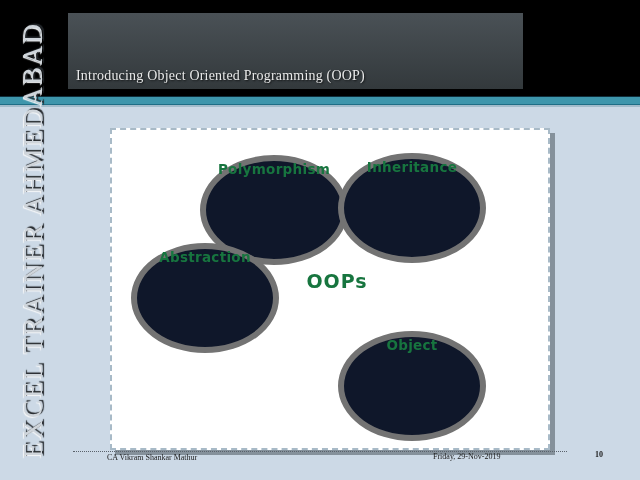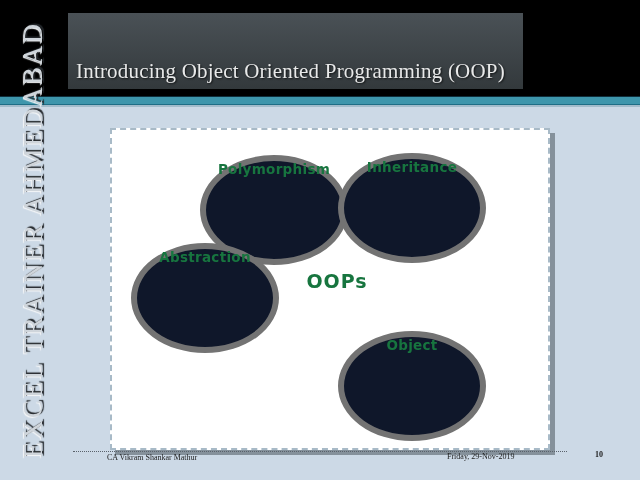--- a/index.html
+++ b/index.html
@@ -9,21 +9,21 @@
   }
   
   .black-header{position:absolute;left:0;top:0;width:640px;height:96px;background:#000;}
   
   .title-box{
     position:absolute;left:68px;top:13px;width:455px;height:76px;box-sizing:border-box;
     background:linear-gradient(#4a5156,#33393c);
     display:flex;align-items:flex-end;padding:0 0 5px 8px;
   }
   .title-text{
-    font-family:"Liberation Serif",serif;font-size:21px;color:#e8e9e9;
+    font-family:"Liberation Serif",serif;font-size:14px;color:#e8e9e9;
     text-shadow:1px 1px 2px rgba(0,0,0,.7);white-space:nowrap;letter-spacing:.2px;
   }
   
   .teal-band{
     position:absolute;left:0;top:96px;width:640px;height:11px;
     background:linear-gradient(to bottom,
       #0f2e3b 0%,#0f2e3b 12%,
       #3e96ac 12%,#3e96ac 72%,
       #1f6e86 72%,#1f6e86 86%,
       #a3bccb 86%,#a3bccb 100%);
@@ -62,21 +62,21 @@
     position:absolute;left:145px;top:140px;width:160px;text-align:center;
     font-family:"DejaVu Sans",sans-serif;font-weight:bold;font-size:19px;
     line-height:22px;color:#17753f;letter-spacing:1px;
   }
   
   .footer-rule{position:absolute;left:73px;top:451px;width:494px;border-top:1px dotted #5a626b;z-index:3;}
   .footer-text{
     position:absolute;font-family:"Liberation Serif",serif;color:#1c1c1c;z-index:3;white-space:nowrap;padding-left:34px;
   }
   .footer-author{left:73px;top:453px;font-size:8px;}
-  .footer-date{left:413px;top:452px;font-size:8px;}
+  .footer-date{left:399px;top:452px;font-size:8px;}
   .footer-page{left:561px;top:450px;font-size:8px;font-weight:bold;}
 </style>
 </head>
 <body>
 
 <div class="slide">
 
   <div class="black-header"></div>
 
   <div class="title-box">

